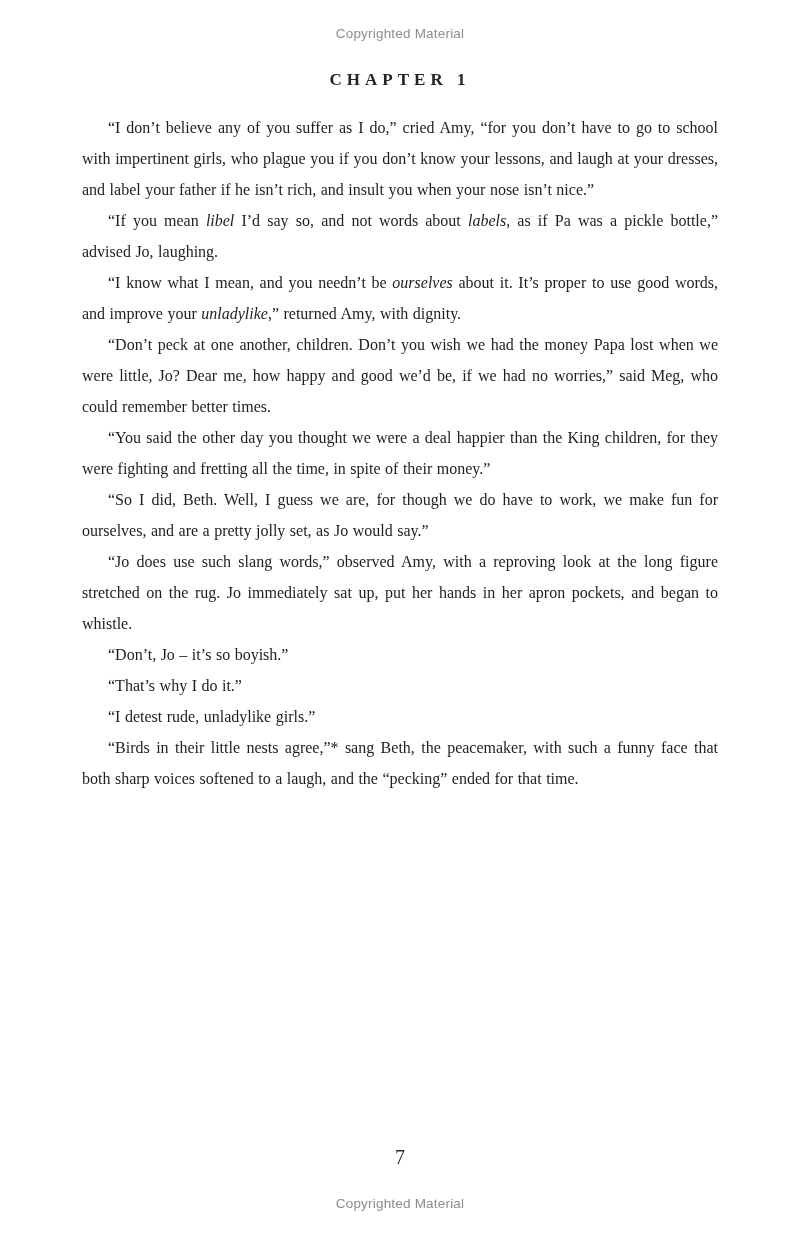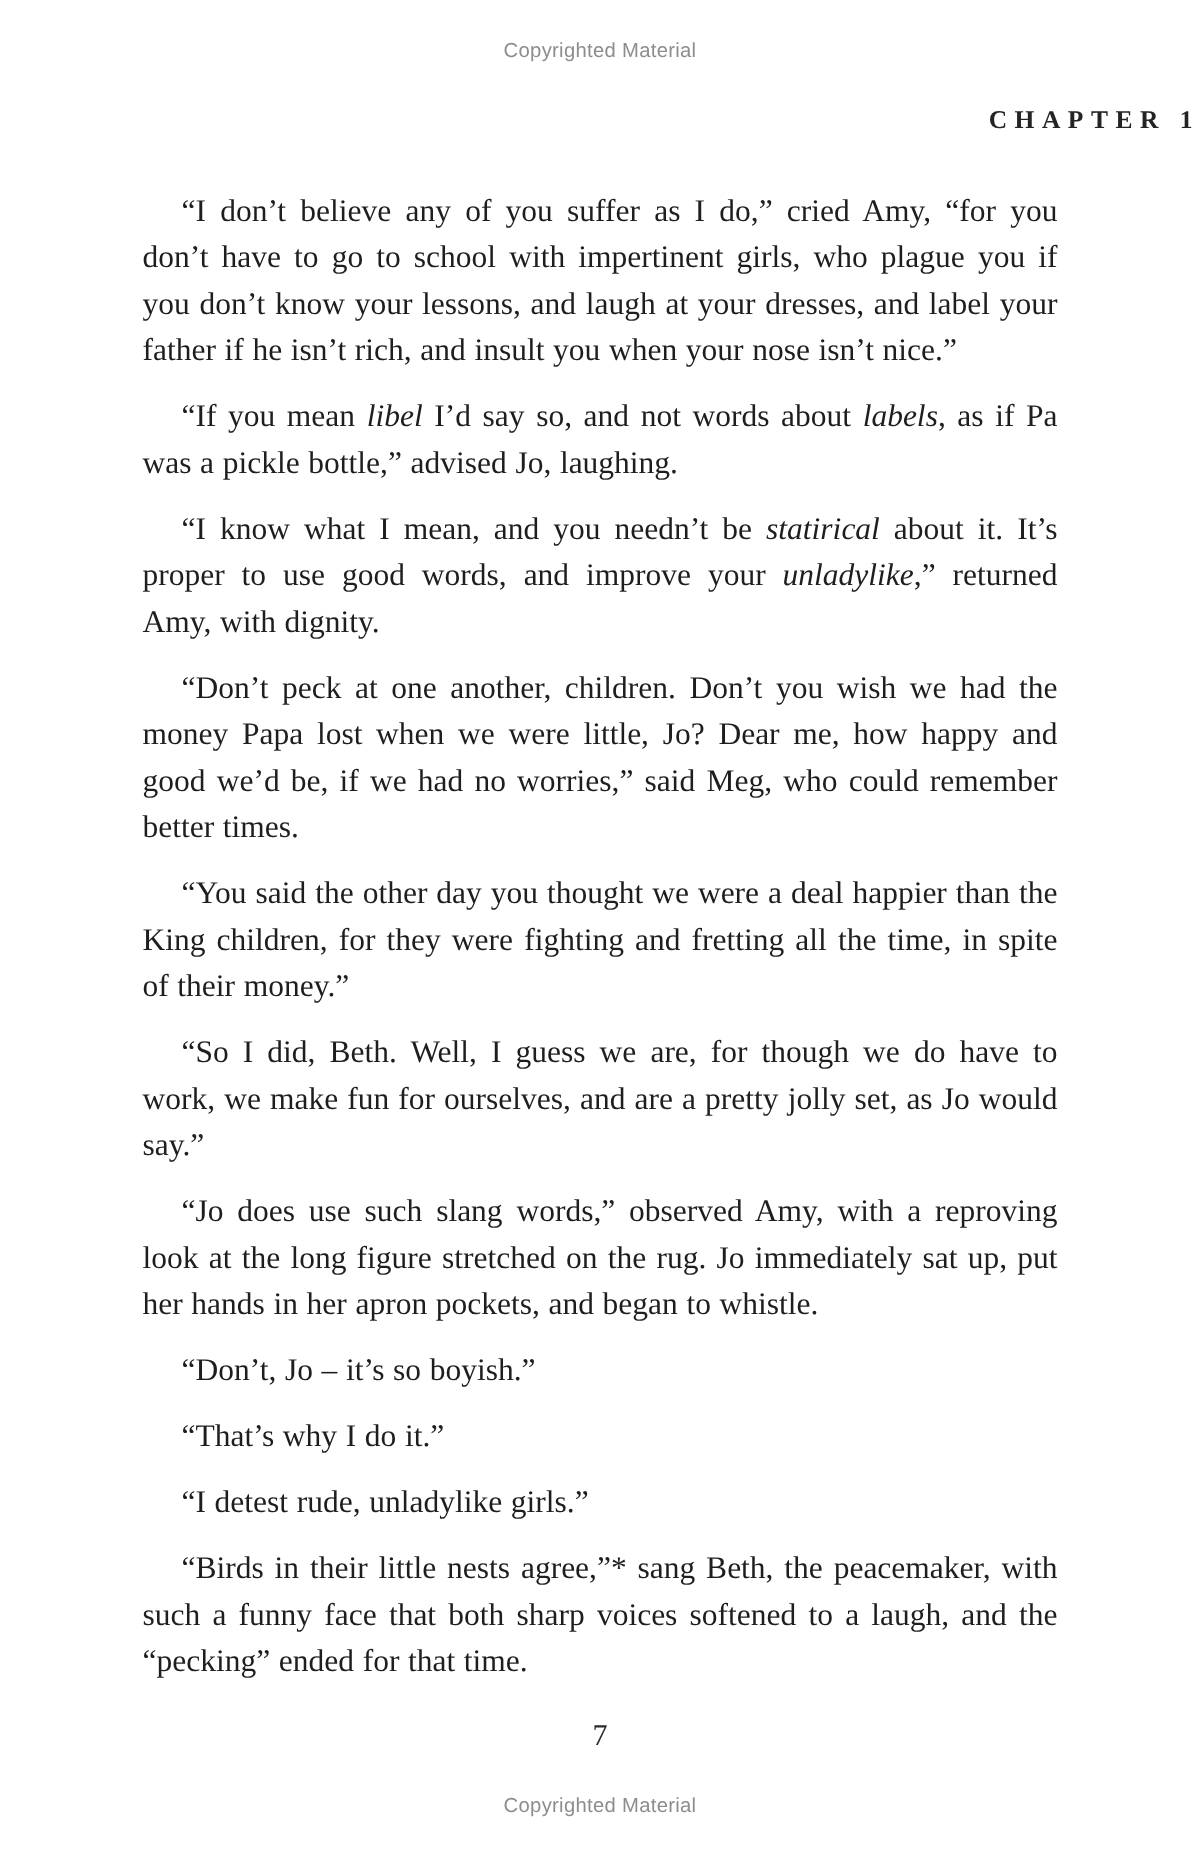--- a/index.html
+++ b/index.html
@@ -28,38 +28,38 @@
     font-family: "Liberation Sans", sans-serif;
     font-size: 13.5px;
     color: #8d8d8d;
     letter-spacing: 0.2px;
   }
   .chapter-heading {
     position: absolute;
     top: 70px;
     left: 0;
     right: 0;
-    text-align: right;
+    text-align: center;
     font-family: "Liberation Serif", serif;
     font-size: 17px;
     font-weight: 600;
     letter-spacing: 5px;
     color: #242424;
   }
   .body-text {
     position: absolute;
     top: 112px;
     left: 82px;
     width: 636px;
   }
   .para {
-    margin: 13px;
+    margin: 0;
     text-indent: 26px;
     text-align: justify;
-    font-size: 21px;
+    font-size: 16px;
     line-height: 31px;
     color: #1e1e1e;
     word-spacing: 0.5px;
   }
   .para em {
     font-style: italic;
     font-family: Liberation Serif, serif;
   }
   .page-number {
     position: absolute;
@@ -87,21 +87,21 @@
 
 <div class="page">
 
   <div class="copyright-top">Copyrighted Material</div>
 
   <div class="chapter-heading">CHAPTER 1</div>
 
   <div class="body-text">
       <p class="para"><span>“I don’t believe any of you suffer as I do,” cried Amy, “for you don’t have to go to school with impertinent girls, who plague you if you don’t know your lessons, and laugh at your dresses, and label your father if he isn’t rich, and insult you when your nose isn’t nice.”</span></p>
       <p class="para"><span>“If you mean </span><em>libel</em><span> I’d say so, and not words about </span><em>labels</em><span>, as if Pa was a pickle bottle,” advised Jo, laughing.</span></p>
-      <p class="para"><span>“I know what I mean, and you needn’t be </span><em>statirical</em><span> about it. It’s proper to use good words, and improve your </span><em>unladylike</em><span>,” returned Amy, with dignity.</span></p>
+      <p class="para"><span>“I know what I mean, and you needn’t be </span><em>ourselves</em><span> about it. It’s proper to use good words, and improve your </span><em>unladylike</em><span>,” returned Amy, with dignity.</span></p>
       <p class="para"><span>“Don’t peck at one another, children. Don’t you wish we had the money Papa lost when we were little, Jo? Dear me, how happy and good we’d be, if we had no worries,” said Meg, who could remember better times.</span></p>
       <p class="para"><span>“You said the other day you thought we were a deal happier than the King children, for they were fighting and fretting all the time, in spite of their money.”</span></p>
       <p class="para"><span>“So I did, Beth. Well, I guess we are, for though we do have to work, we make fun for ourselves, and are a pretty jolly set, as Jo would say.”</span></p>
       <p class="para"><span>“Jo does use such slang words,” observed Amy, with a reproving look at the long figure stretched on the rug. Jo immediately sat up, put her hands in her apron pockets, and began to whistle.</span></p>
       <p class="para"><span>“Don’t, Jo – it’s so boyish.”</span></p>
       <p class="para"><span>“That’s why I do it.”</span></p>
       <p class="para"><span>“I detest rude, unladylike girls.”</span></p>
       <p class="para"><span>“Birds in their little nests agree,”* sang Beth, the peacemaker, with such a funny face that both sharp voices softened to a laugh, and the “pecking” ended for that time.</span></p>
     </div>
 

